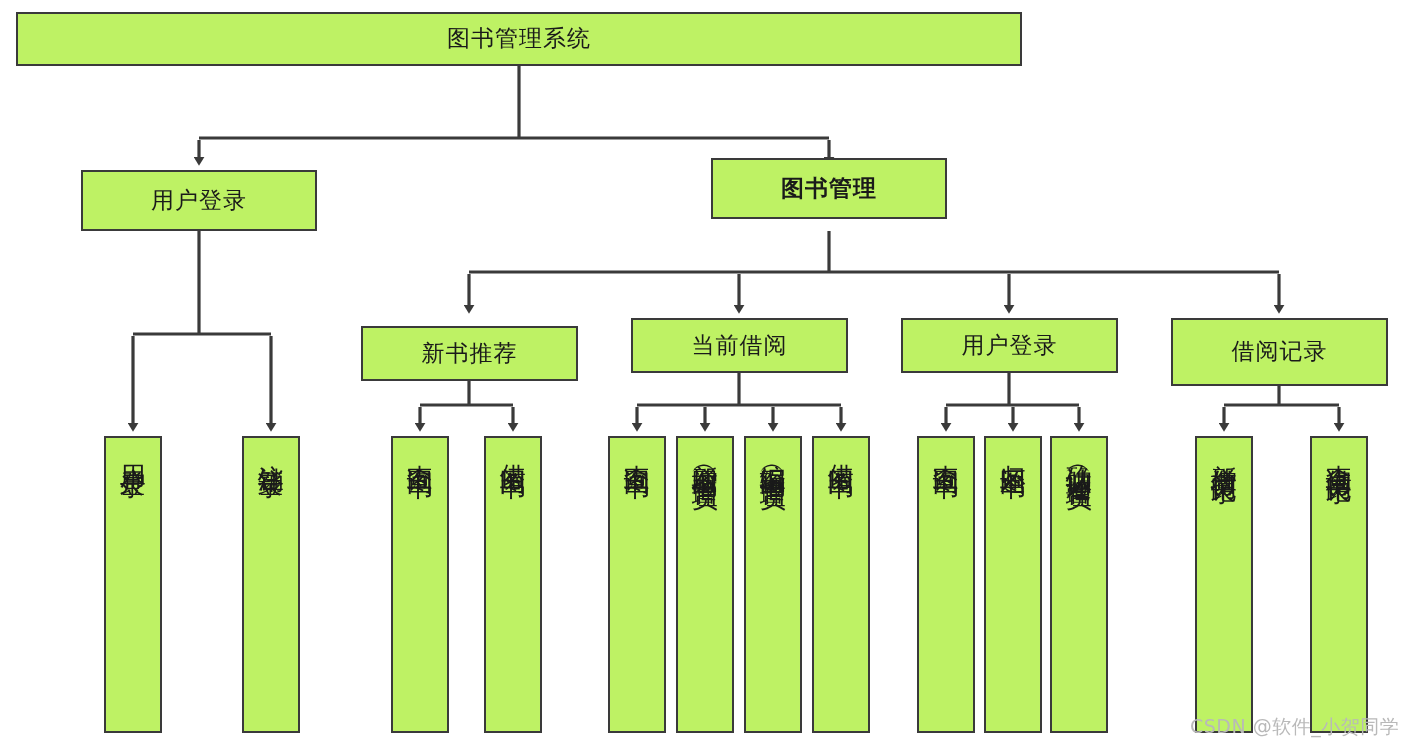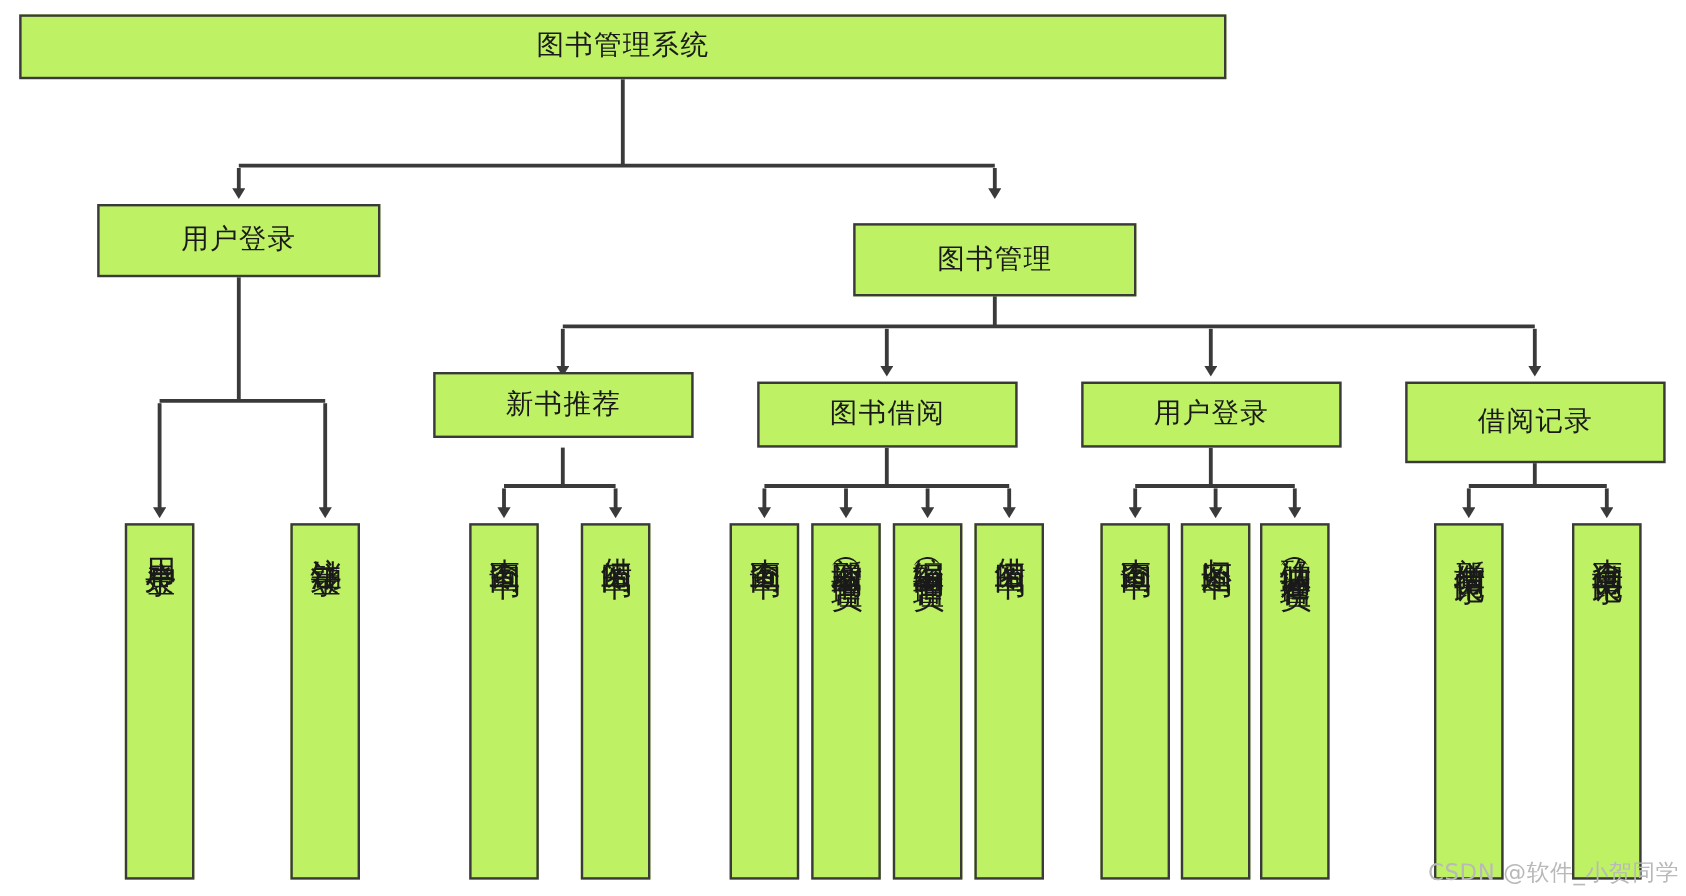--- a/index.html
+++ b/index.html
@@ -118,29 +118,29 @@
     </g>
   </svg>
 
   <div class="node node-h" style="left:16px; top:12px; width:1006px; height:54px;">
     <span class="label">图书管理系统</span>
   </div>
 
   <div class="node node-h" style="left:81px; top:170px; width:236px; height:61px;">
     <span class="label">用户登录</span>
   </div>
-  <div class="node node-h" style="left:711px; top:186px; width:236px; height:61px;">
+  <div class="node node-h" style="left:711px; top:158px; width:236px; height:61px;font-weight:bold;">
     <span class="label">图书管理</span>
   </div>
 
-  <div class="node node-h" style="left:361px; top:310px; width:217px; height:55px;">
+  <div class="node node-h" style="left:361px; top:326px; width:217px; height:55px;">
     <span class="label">新书推荐</span>
   </div>
   <div class="node node-h" style="left:631px; top:318px; width:217px; height:55px;">
-    <span class="label">图书借阅</span>
+    <span class="label">当前借阅</span>
   </div>
   <div class="node node-h" style="left:901px; top:318px; width:217px; height:55px;">
     <span class="label">用户登录</span>
   </div>
   <div class="node node-h" style="left:1171px; top:318px; width:217px; height:68px;">
     <span class="label">借阅记录</span>
   </div>
 
   <div class="node node-v" style="left:104px; top:436px; width:58px; height:297px;">
     <span class="label">用户登录</span>

